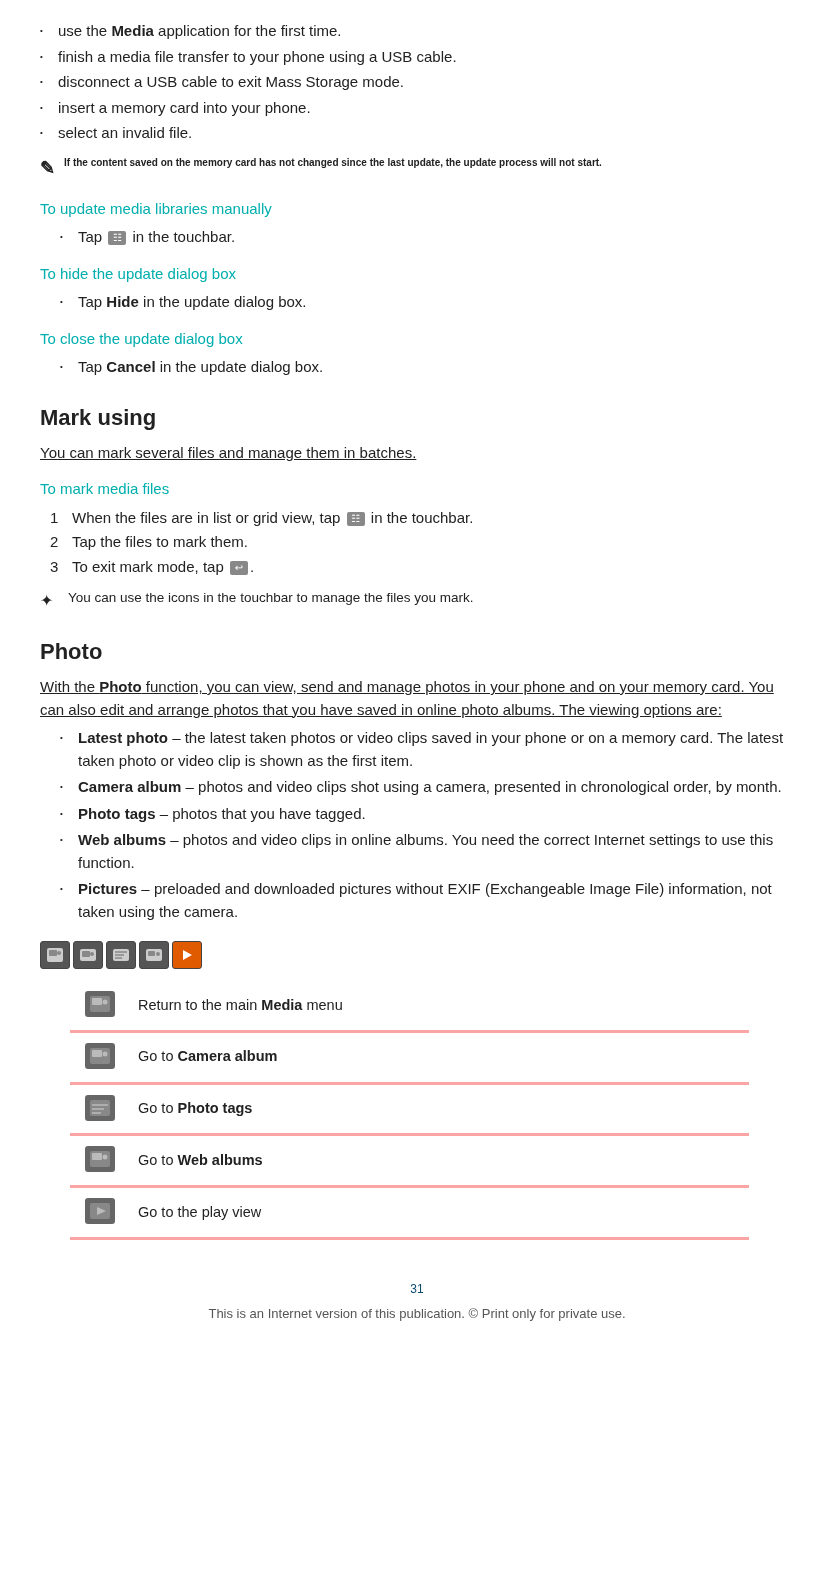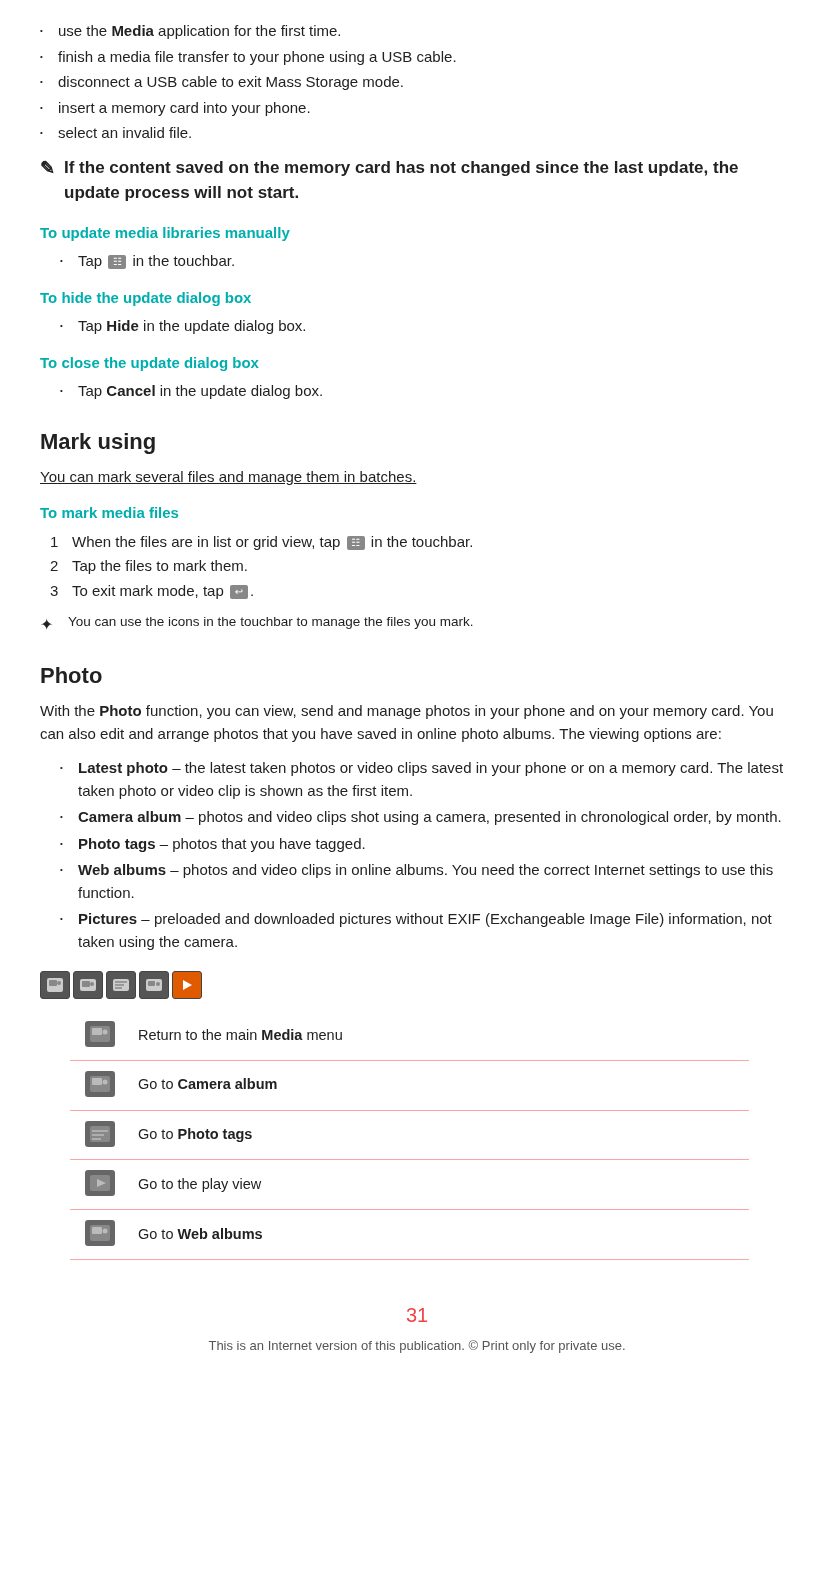--- a/index.html
+++ b/index.html
@@ -9,21 +9,21 @@
       color: #222;
       background: #fff;
       width: 834px;
       min-height: 1590px;
       padding: 20px 40px 40px 40px;
       line-height: 1.5;
     }
     .cyan-heading {
       color: #00aeae;
       font-size: 15px;
-      font-weight: bold;
+      font-weight: normal;
       margin-bottom: 6px;
       margin-top: 14px;
     }
     .bullet-item {
       display: flex;
       align-items: flex-start;
       margin-bottom: 3px;
     }
     .bullet-dot {
       min-width: 18px;
@@ -37,21 +37,21 @@
       margin: 10px 0 16px 0;
     }
     .warning-icon {
       font-size: 18px;
       color: #222;
       min-width: 24px;
       font-weight: bold;
       margin-top: 0px;
     }
     .warning-text {
-      font-size: 17px;
+      font-size: 10px;
       font-weight: bold;
     }
     .section-block {
       margin-bottom: 10px;
     }
     .bullet-section {
       margin-left: 20px;
       margin-bottom: 4px;
     }
     h2.main-heading {
@@ -127,21 +127,21 @@
     }
     .viewbar-icon-box.orange-bg {
       background: #e05a00;
     }
     .viewbar-table {
       margin: 10px 0 16px 30px;
       border-collapse: collapse;
       width: 90%;
     }
     .viewbar-table tr {
-      border-bottom: 1px solid #fca5a5;
+      border-bottom: 3px solid #fca5a5;
     }
     .viewbar-table td {
       padding: 10px 8px;
       vertical-align: middle;
       font-size: 14.5px;
     }
     .viewbar-table td:first-child {
       width: 60px;
       text-align: center;
     }
@@ -156,22 +156,22 @@
       color: #fff;
       font-size: 10px;
     }
     .page-footer {
       text-align: center;
       margin-top: 40px;
       font-size: 13px;
       color: #555;
     }
     .page-number {
-      font-size: 20px;
-      color: #ef4444;
+      font-size: 12px;
+      color: #0c4a6e;
       margin-bottom: 6px;
       margin-top: 24px;
     }
     b, strong { font-weight: bold; }
   </style>
 </head>
 <body>
 
 <div>
   <div class="bullet-item">
@@ -246,21 +246,21 @@
   </div>
 
   <div class="tip-block">
     <span class="tip-icon">✦</span>
     <span class="tip-text">You can use the icons in the touchbar to manage the files you mark.</span>
   </div>
 </div>
 
 <div>
   <h2 class="main-heading">Photo</h2>
-  <p style="margin-bottom:12px;">With the <b>Photo</b> function, you can view, send and manage photos in your phone and on your memory card. You can also edit and arrange photos that you have saved in online photo albums. The viewing options are:</p>
+  <p style="margin-bottom:6px;text-decoration:underline;">With the <b>Photo</b> function, you can view, send and manage photos in your phone and on your memory card. You can also edit and arrange photos that you have saved in online photo albums. The viewing options are:</p>
 
   <div class="bullet-item bullet-section">
     <span class="bullet-dot">•</span>
     <span><b>Latest photo</b> – the latest taken photos or video clips saved in your phone or on a memory card. The latest taken photo or video clip is shown as the first item.</span>
   </div>
   <div class="bullet-item bullet-section">
     <span class="bullet-dot">•</span>
     <span><b>Camera album</b> – photos and video clips shot using a camera, presented in chronological order, by month.</span>
   </div>
   <div class="bullet-item bullet-section">
@@ -354,37 +354,37 @@
               </svg>
         </div>
       </td>
       <td>Go to <b>Photo tags</b></td>
     </tr>
     <tr>
       <td>
         <div class="icon-placeholder">
           <svg width="22" height="18" viewBox="0 0 22 18">
                 <rect x="1" y="1" width="20" height="16" rx="2" fill="#888"></rect>
-                <polygon points="8,5 17,9 8,13" fill="#bbb"></polygon>
-              </svg>
-        </div>
-      </td>
-      <td>Go to the play view</td>
-    </tr>
-    <tr>
-      <td>
-        <div class="icon-placeholder">
-          <svg width="22" height="18" viewBox="0 0 22 18">
-                <rect x="1" y="1" width="20" height="16" rx="2" fill="#888"></rect>
                 <rect x="3" y="3" width="10" height="7" rx="1" fill="#bbb"></rect>
                 <circle cx="16" cy="7" r="2.5" fill="#bbb"></circle>
               </svg>
         </div>
       </td>
       <td>Go to <b>Web albums</b></td>
+    </tr>
+    <tr>
+      <td>
+        <div class="icon-placeholder">
+          <svg width="22" height="18" viewBox="0 0 22 18">
+                <rect x="1" y="1" width="20" height="16" rx="2" fill="#888"></rect>
+                <polygon points="8,5 17,9 8,13" fill="#bbb"></polygon>
+              </svg>
+        </div>
+      </td>
+      <td>Go to the play view</td>
     </tr>
   </tbody>
     </table>
 </div>
 
 <div class="page-footer">
   <div class="page-number">31</div>
   <div>This is an Internet version of this publication. © Print only for private use.</div>
 </div>
 

